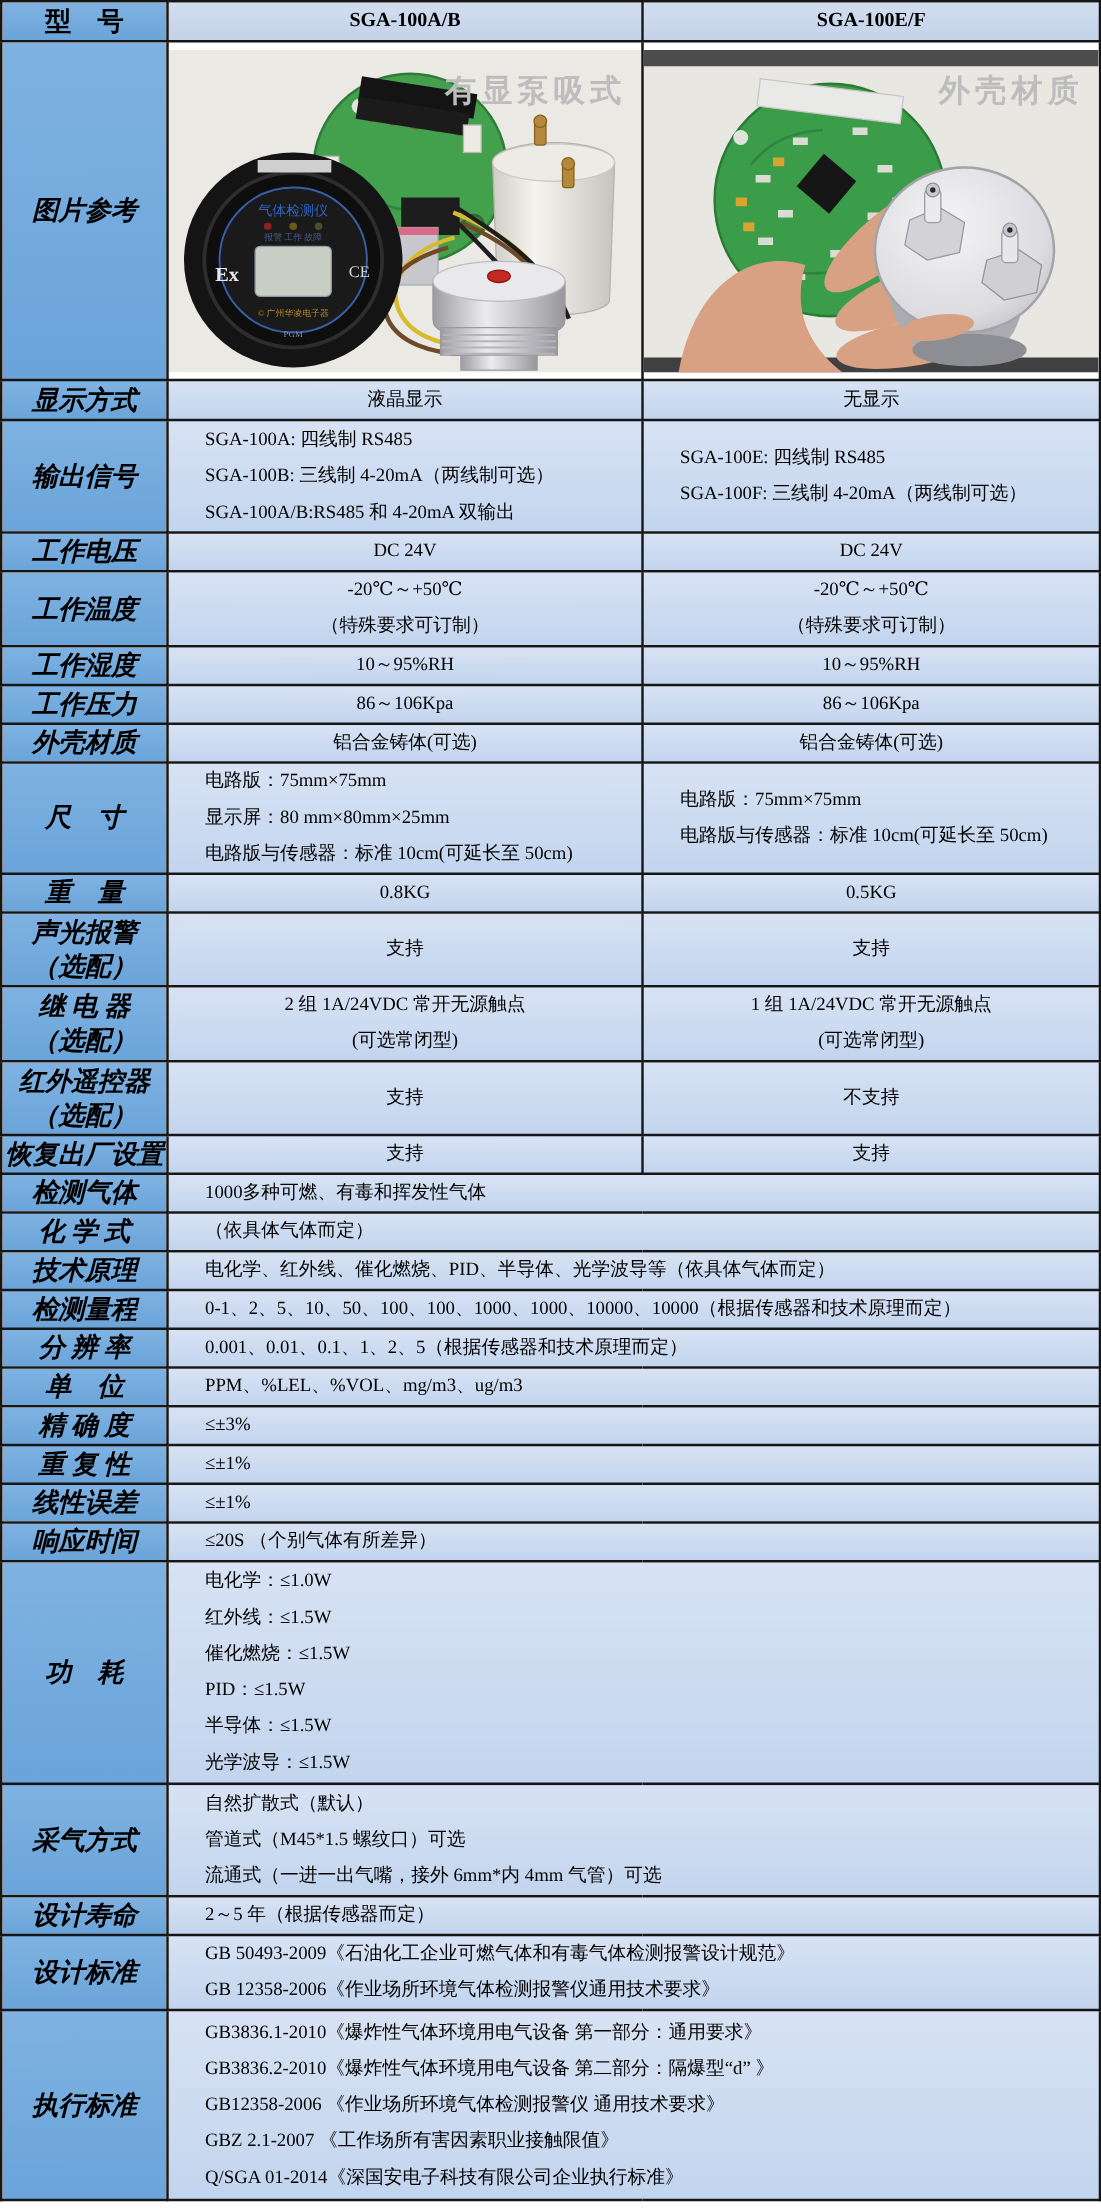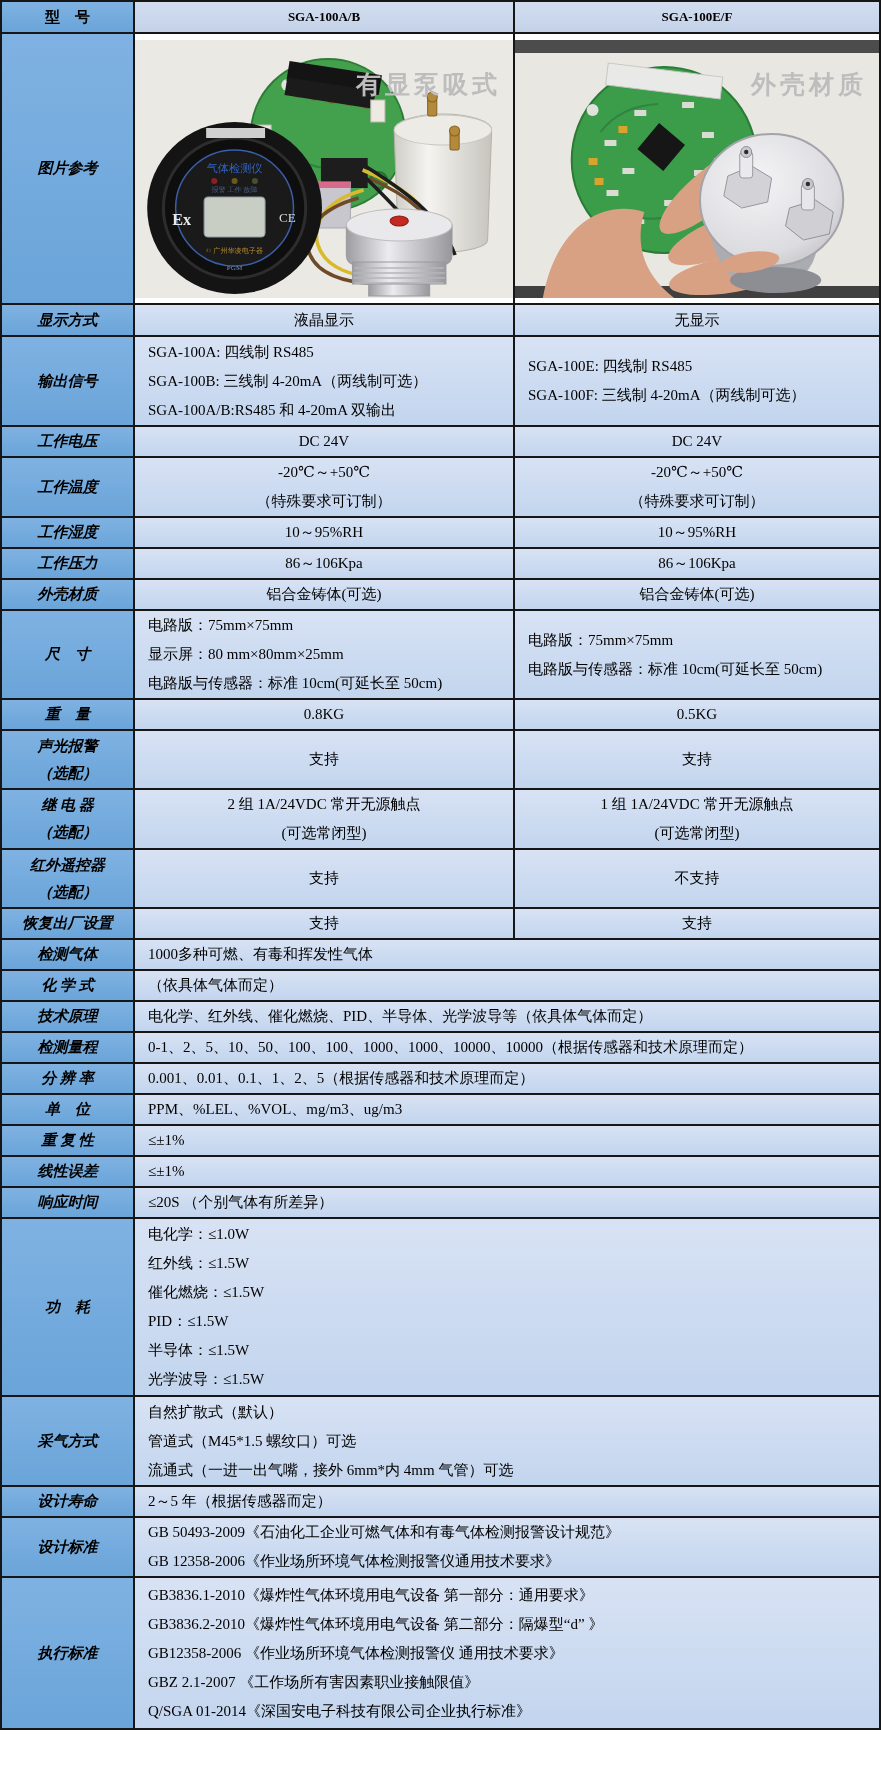--- a/index.html
+++ b/index.html
@@ -4,41 +4,41 @@
 <style>
   html,body{margin:0;padding:0;background:#ffffff;}
   body{width:881px;font-family:"Liberation Serif","DejaVu Serif",serif;color:#000;}
   .page{width:881px;min-height:1768px;background:#fff;}
   table.spec{border-collapse:collapse;width:879px;table-layout:fixed;}
   table.spec td{border:2px solid #161616;padding:0;vertical-align:middle;overflow:hidden;word-break:break-all;}
   col.c-label{width:133px;} col.c-left{width:380px;} col.c-right{width:366px;}
 
   td.lbl{
     background:linear-gradient(180deg,#7fb2e2 0%,#6aa4d9 100%);
-    font-weight:bold;text-align:center;font-size:15px;
+    font-weight:bold;text-align:center;font-size:21px;
   }
   .lline{line-height:27px;font-style:italic;}
 
   td.hval{
     background:linear-gradient(180deg,#d2ddef 0%,#c4d2e9 100%);
-    font-weight:bold;text-align:center;font-size:13px;height:30px;
+    font-weight:bold;text-align:center;font-size:16px;height:30px;
   }
   td.val{
     background:linear-gradient(180deg,#d8e2f4 0%,#c2d5ee 100%);
     font-size:15px;
   }
   td.val.center{text-align:center;}
-  td.val.left{text-align:left;padding-left:13px;padding-right:6px;}
+  td.val.left{text-align:left;padding-left:29px;padding-right:6px;}
   .line{line-height:29px;}
 
   td.photo-cell{background:#ffffff;padding:5px 6px;vertical-align:top;}
   .photo{position:relative;width:100%;height:258px;}
   .photo svg{display:block;width:100%;height:258px;}
   .watermark{
-    position:absolute;top:28px;right:12px;
+    position:absolute;top:16px;right:12px;
     font-size:25px;color:#bdbdbd;letter-spacing:4px;font-weight:bold;
     font-family:"Liberation Serif","DejaVu Serif",serif;
   }
 </style>
 </head>
 <body>
 
 <div class="page">
   <table class="spec">
     <colgroup>
@@ -420,20 +420,28 @@
         <tr style="height: 28px; border-radius: 14px;">
           <td class="lbl">
             <div class="lline">单　位</div>
           </td>
           <td class="val left" colspan="2">
             <div class="line">PPM、%LEL、%VOL、mg/m3、ug/m3</div>
           </td>
         </tr>
         <tr style="height: 28px;">
           <td class="lbl">
+            <div class="lline">精 确 度</div>
+          </td>
+          <td class="val left" colspan="2">
+            <div class="line">≤±3%</div>
+          </td>
+        </tr>
+        <tr style="height: 28px;">
+          <td class="lbl">
             <div class="lline">重 复 性</div>
           </td>
           <td class="val left" colspan="2">
             <div class="line">≤±1%</div>
           </td>
         </tr>
         <tr style="height: 27px;">
           <td class="lbl">
             <div class="lline">线性误差</div>
           </td>

